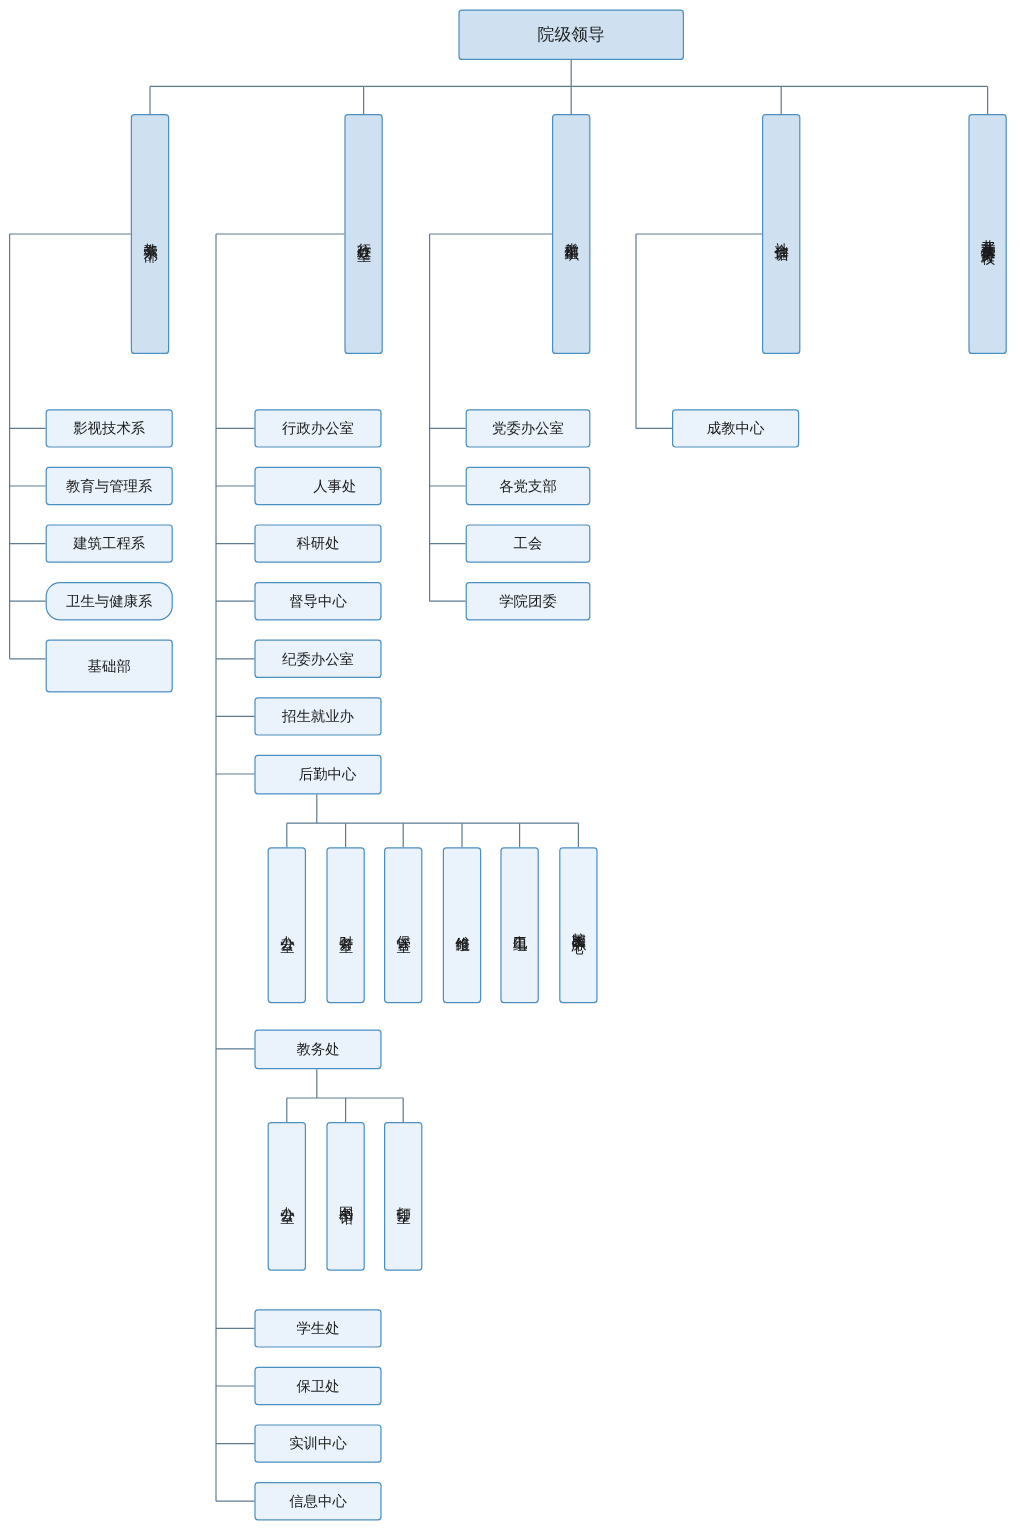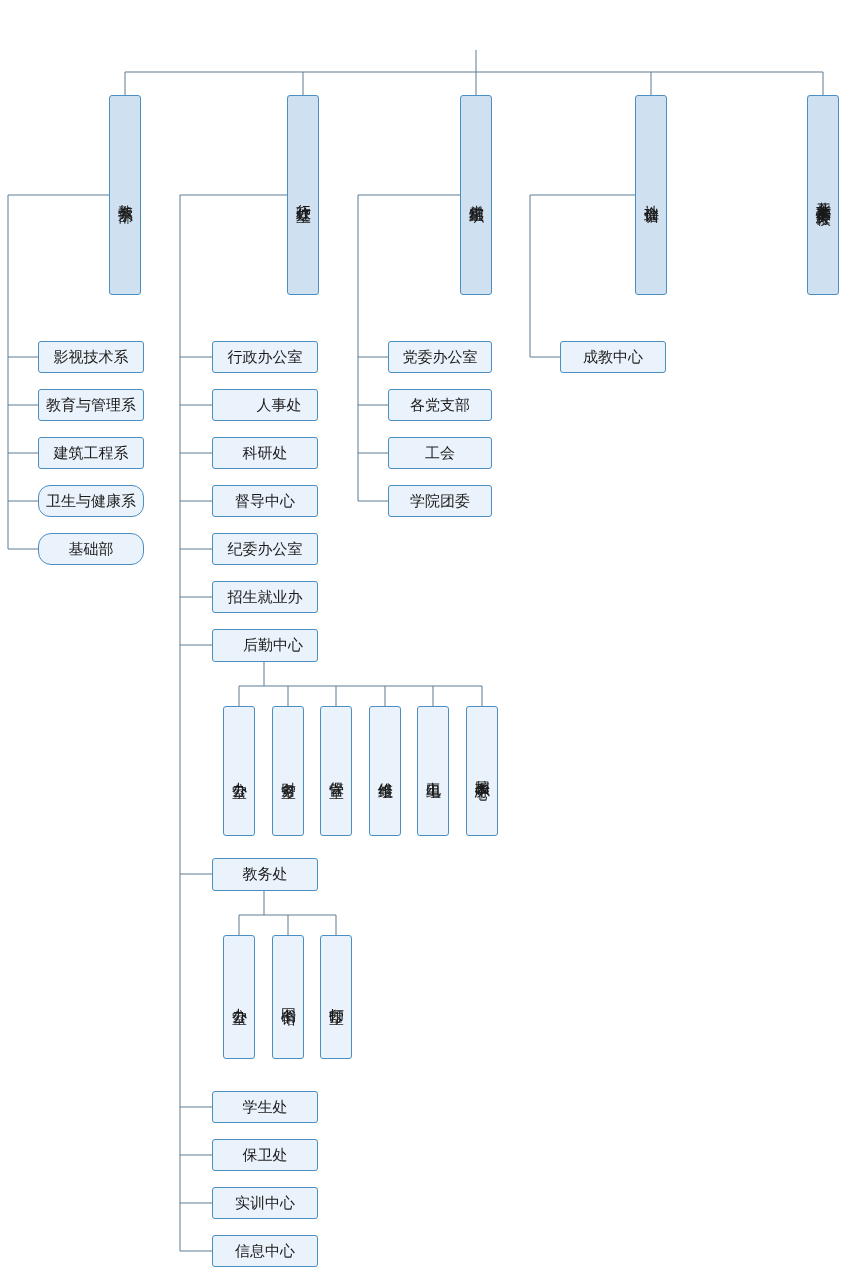--- a/index.html
+++ b/index.html
@@ -20,21 +20,21 @@
   .node {
     position: absolute;
     box-sizing: border-box;
     border: 1px solid #4a8ec2;
     border-radius: 3px;
     display: flex;
     align-items: center;
     justify-content: center;
     text-align: center;
     color: #1a1a1a;
-    font-size: 15px;
+    font-size: 12px;
     line-height: 1.25;
     background: #eaf3fb;
   }
   .node.root {
     background: #cfe0f0;
     border-color: #4a8ec2;
     font-size: 14px;
   }
   .node.level1 {
     background: #cfe0f0;
@@ -127,20 +127,23 @@
     <line x1="358" y1="357" x2="388" y2="357"></line>
     <line x1="358" y1="405" x2="388" y2="405"></line>
     <line x1="358" y1="453" x2="388" y2="453"></line>
     <line x1="358" y1="501" x2="388" y2="501"></line>
 
     <line x1="635" y1="195" x2="530" y2="195"></line>
     <line x1="530" y1="195" x2="530" y2="357"></line>
     <line x1="530" y1="357" x2="560" y2="357"></line>
   </svg>
 
+  <div class="node root" style="left:382px; top:8px; width:188px; height:42px;">
+    <span>院级领导</span>
+  </div>
 
   <div class="node level1 vertical" style="left:109px; top:95px; width:32px; height:200px;">
     <span>教学系部</span>
   </div>
   <div class="node level1 vertical" style="left:287px; top:95px; width:32px; height:200px;">
     <span>行政处室</span>
   </div>
   <div class="node level1 vertical" style="left:460px; top:95px; width:32px; height:200px;">
     <span>党群组织</span>
   </div>
@@ -156,21 +159,21 @@
   </div>
   <div class="node leaf" style="left:38px; top:389px; width:106px; height:32px;">
     <span>教育与管理系</span>
   </div>
   <div class="node leaf" style="left:38px; top:437px; width:106px; height:32px;">
     <span>建筑工程系</span>
   </div>
   <div class="node leaf" style="left:38px; top:485px; width:106px; height:32px;border-radius:12px;">
     <span>卫生与健康系</span>
   </div>
-  <div class="node leaf" style="left:38px; top:533px; width:106px; height:32px;border-radius:13px;">
+  <div class="node leaf" style="left:38px; top:533px; width:106px; height:44px;">
     <span>基础部</span>
   </div>
 
   <div class="node leaf" style="left:212px; top:341px; width:106px; height:32px;">
     <span>行政办公室</span>
   </div>
   <div class="node leaf" style="left:212px; top:389px; width:106px; height:32px;padding-left:28px;">
     <span>人事处</span>
   </div>
   <div class="node leaf" style="left:212px; top:437px; width:106px; height:32px;">

